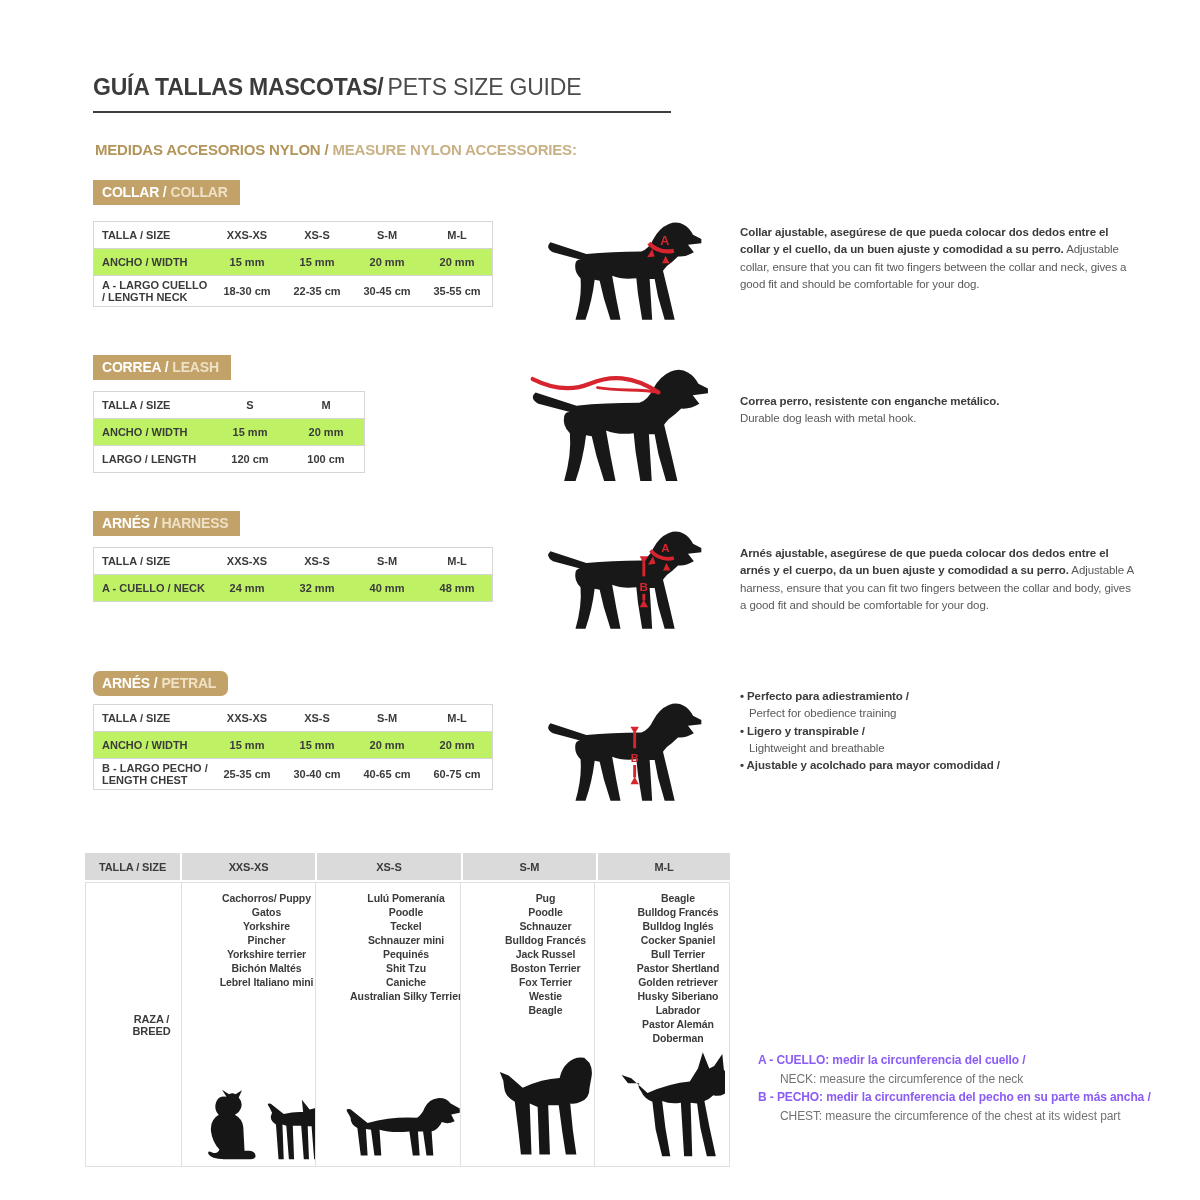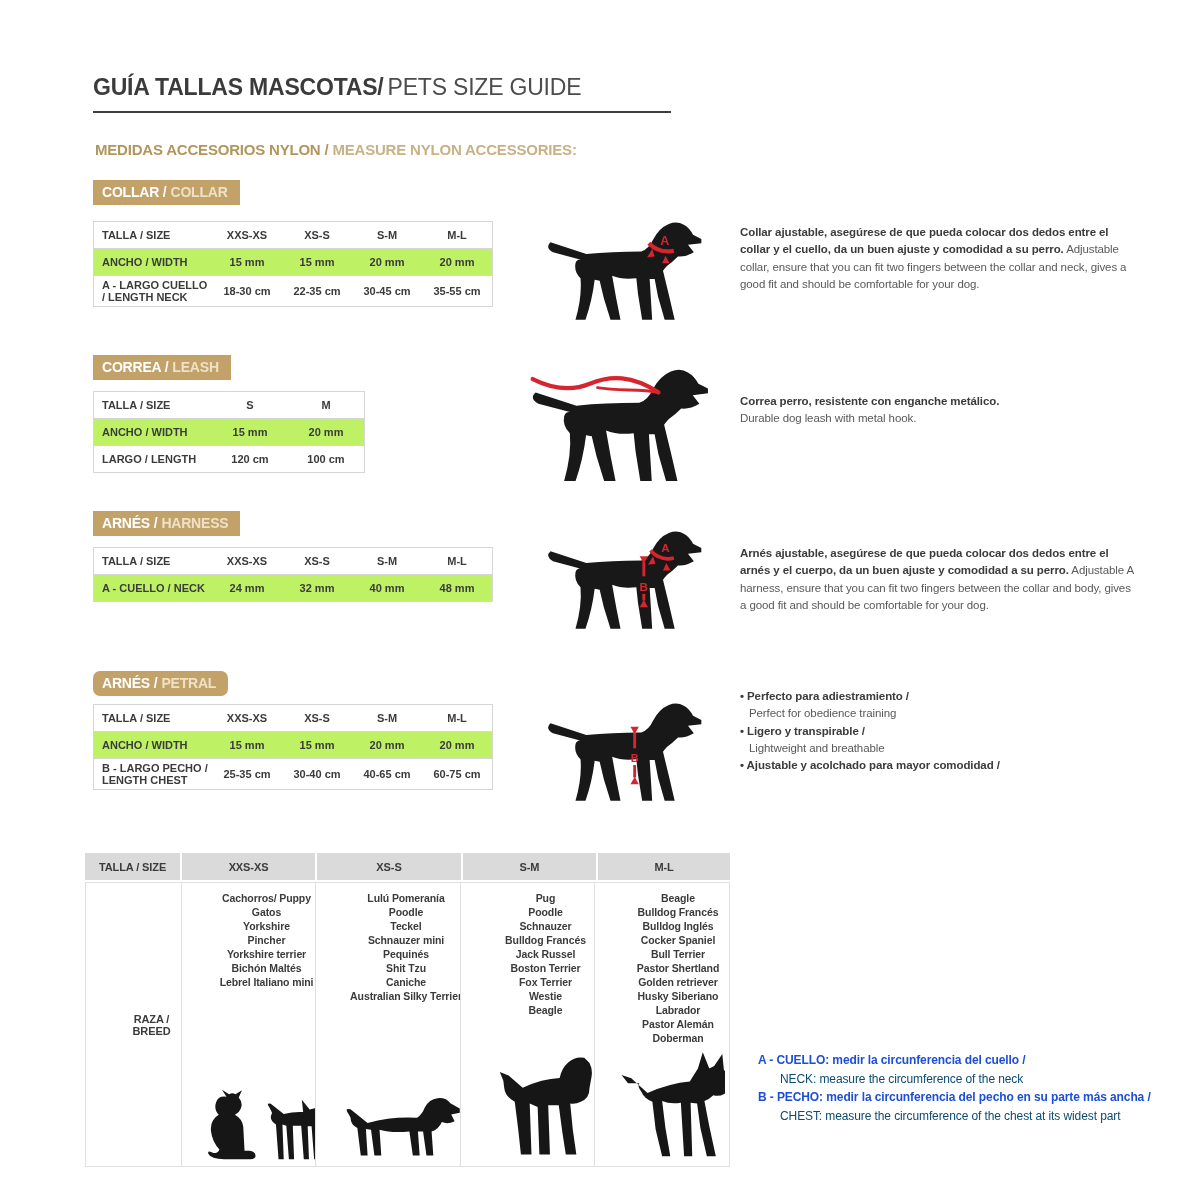--- a/index.html
+++ b/index.html
@@ -50,22 +50,22 @@
          grid-template-columns:95px 134px 145px 134px 131px;height:283px;box-sizing:content-box;}
   .bcell{display:flex;flex-direction:column;align-items:center;padding-top:8px;box-sizing:border-box;overflow:hidden;padding-left:36px;}
   .bcell + .bcell{border-left:1px solid #e0e0e0;}
   .bcell.raza{justify-content:center;padding-top:0;font-size:11px;text-align:center;}
   .bcell.raza .razatxt{max-width:62px;}
   .breed-line{line-height:14px;text-align:center;white-space:nowrap;}
   .silrow{margin-top:auto;display:flex;align-items:flex-end;gap:3px;padding-bottom:3px;}
 
   
   .notes{position:absolute;left:758px;top:1051px;width:430px;font-size:12px;line-height:1.55;letter-spacing:-0.1px;}
-  .notes .es{font-weight:bold;color:#1d4ed8;}
-  .notes .en{color:#0c4a6e;margin-left:22px;}
+  .notes .es{font-weight:bold;color:#8b5cf6;}
+  .notes .en{color:#737373;margin-left:22px;}
 
   svg text{font-family:"Liberation Sans",sans-serif;}
 </style>
 </head>
 <body>
 
 <div class="page">
 
   <div class="title">
     <span class="es">GUÍA TALLAS MASCOTAS/</span><span class="en">PETS SIZE GUIDE</span>

